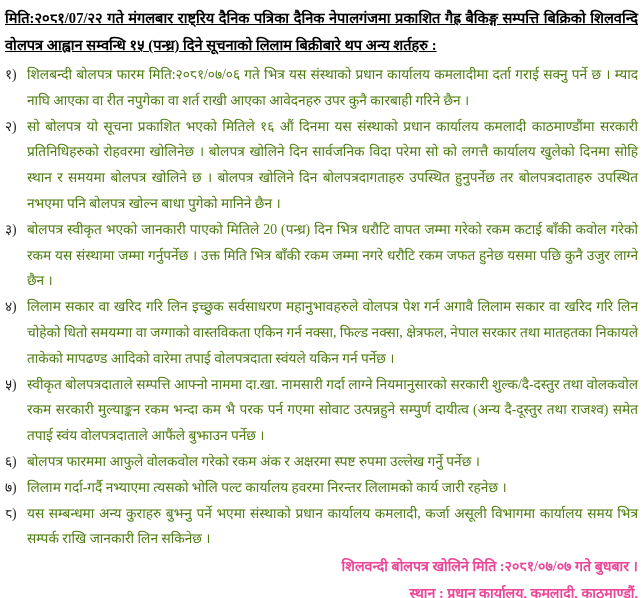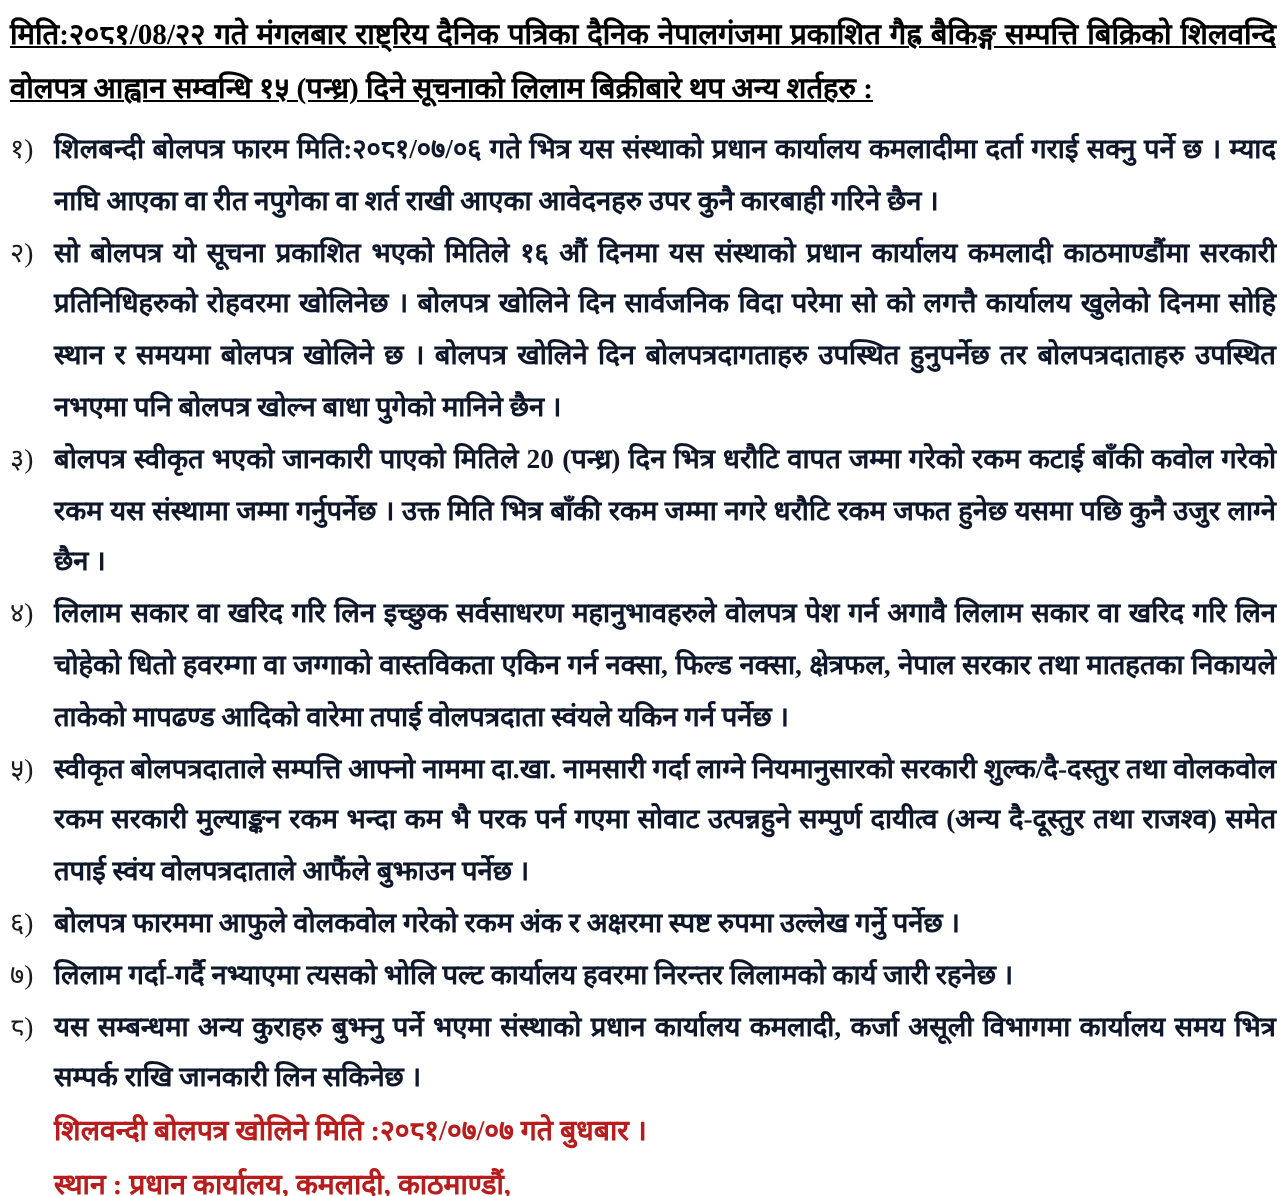--- a/index.html
+++ b/index.html
@@ -36,58 +36,57 @@
     font-size: 13.7px;
     line-height: 25.8px;
   }
   .term .marker {
     flex: 0 0 22px;
     color: #1a1a1a;
   }
   .term .text {
     flex: 1;
     text-align: justify;
-    color: #0f172a;
-    font-weight: bold;
+    color: #4d7c0f;
   }
   .footer {
     margin-top: 1px;
   }
   .footer-line {
     font-weight: bold;
-    color: #b91c1c;
+    color: #ec4899;
     font-size: 14.2px;
     line-height: 26.5px;
     padding-left: 22px;
-    text-align: left;
+    text-align: right;
   }
 </style>
 </head>
 <body>
 
 <div class="doc">
 
-  <div class="title">मिति:२०८१/08/२२ गते मंगलबार राष्ट्रिय दैनिक पत्रिका दैनिक नेपालगंजमा प्रकाशित गैह्र बैकिङ्ग सम्पत्ति बिक्रिको शिलवन्दि वोलपत्र आह्वान सम्वन्धि १५ (पन्ध्र) दिने सूचनाको लिलाम बिक्रीबारे थप अन्य शर्तहरु :</div>
+  <div class="title">मिति:२०८१/07/२२ गते मंगलबार राष्ट्रिय दैनिक पत्रिका दैनिक नेपालगंजमा प्रकाशित गैह्र बैकिङ्ग सम्पत्ति बिक्रिको शिलवन्दि वोलपत्र आह्वान सम्वन्धि १५ (पन्ध्र) दिने सूचनाको लिलाम बिक्रीबारे थप अन्य शर्तहरु :</div>
 
   <ul class="terms">
     <li class="term">
       <span class="marker">१)</span>
       <span class="text">शिलबन्दी बोलपत्र फारम मिति:२०८१/०७/०६ गते भित्र यस संस्थाको प्रधान कार्यालय कमलादीमा दर्ता गराई सक्नु पर्ने छ । म्याद नाघि आएका वा रीत नपुगेका वा शर्त राखी आएका आवेदनहरु उपर कुनै कारबाही गरिने छैन ।</span>
     </li>
     <li class="term">
       <span class="marker">२)</span>
       <span class="text">सो बोलपत्र यो सूचना प्रकाशित भएको मितिले १६ औं दिनमा यस संस्थाको प्रधान कार्यालय कमलादी काठमाण्डौंमा सरकारी प्रतिनिधिहरुको रोहवरमा खोलिनेछ । बोलपत्र खोलिने दिन सार्वजनिक विदा परेमा सो को लगत्तै कार्यालय खुलेको दिनमा सोहि स्थान र समयमा बोलपत्र खोलिने छ । बोलपत्र खोलिने दिन बोलपत्रदागताहरु उपस्थित हुनुपर्नेछ तर बोलपत्रदाताहरु उपस्थित नभएमा पनि बोलपत्र खोल्न बाधा पुगेको मानिने छैन ।</span>
     </li>
     <li class="term">
       <span class="marker">३)</span>
       <span class="text">बोलपत्र स्वीकृत भएको जानकारी पाएको मितिले 20 (पन्ध्र) दिन भित्र धरौटि वापत जम्मा गरेको रकम कटाई बाँकी कवोल गरेको रकम यस संस्थामा जम्मा गर्नुपर्नेछ । उक्त मिति भित्र बाँकी रकम जम्मा नगरे धरौटि रकम जफत हुनेछ यसमा पछि कुनै उजुर लाग्ने छैन ।</span>
     </li>
     <li class="term">
       <span class="marker">४)</span>
-      <span class="text">लिलाम सकार वा खरिद गरि लिन इच्छुक सर्वसाधरण महानुभावहरुले वोलपत्र पेश गर्न अगावै लिलाम सकार वा खरिद गरि लिन चोहेको धितो हवरम्गा वा जग्गाको वास्तविकता एकिन गर्न नक्सा, फिल्ड नक्सा, क्षेत्रफल, नेपाल सरकार तथा मातहतका निकायले ताकेको मापढण्ड आदिको वारेमा तपाई वोलपत्रदाता स्वंयले यकिन गर्न पर्नेछ ।</span>
+      <span class="text">लिलाम सकार वा खरिद गरि लिन इच्छुक सर्वसाधरण महानुभावहरुले वोलपत्र पेश गर्न अगावै लिलाम सकार वा खरिद गरि लिन चोहेको धितो समयम्गा वा जग्गाको वास्तविकता एकिन गर्न नक्सा, फिल्ड नक्सा, क्षेत्रफल, नेपाल सरकार तथा मातहतका निकायले ताकेको मापढण्ड आदिको वारेमा तपाई वोलपत्रदाता स्वंयले यकिन गर्न पर्नेछ ।</span>
     </li>
     <li class="term">
       <span class="marker">५)</span>
       <span class="text">स्वीकृत बोलपत्रदाताले सम्पत्ति आफ्नो नाममा दा.खा. नामसारी गर्दा लाग्ने नियमानुसारको सरकारी शुल्क/दै-दस्तुर तथा वोलकवोल रकम सरकारी मुल्याङ्कन रकम भन्दा कम भै परक पर्न गएमा सोवाट उत्पन्नहुने सम्पुर्ण दायीत्व (अन्य दै-दूस्तुर तथा राजश्व) समेत तपाई स्वंय वोलपत्रदाताले आफैंले बुझाउन पर्नेछ ।</span>
     </li>
     <li class="term">
       <span class="marker">६)</span>
       <span class="text">बोलपत्र फारममा आफुले वोलकवोल गरेको रकम अंक र अक्षरमा स्पष्ट रुपमा उल्लेख गर्नुे पर्नेछ ।</span>
     </li>
     <li class="term">

